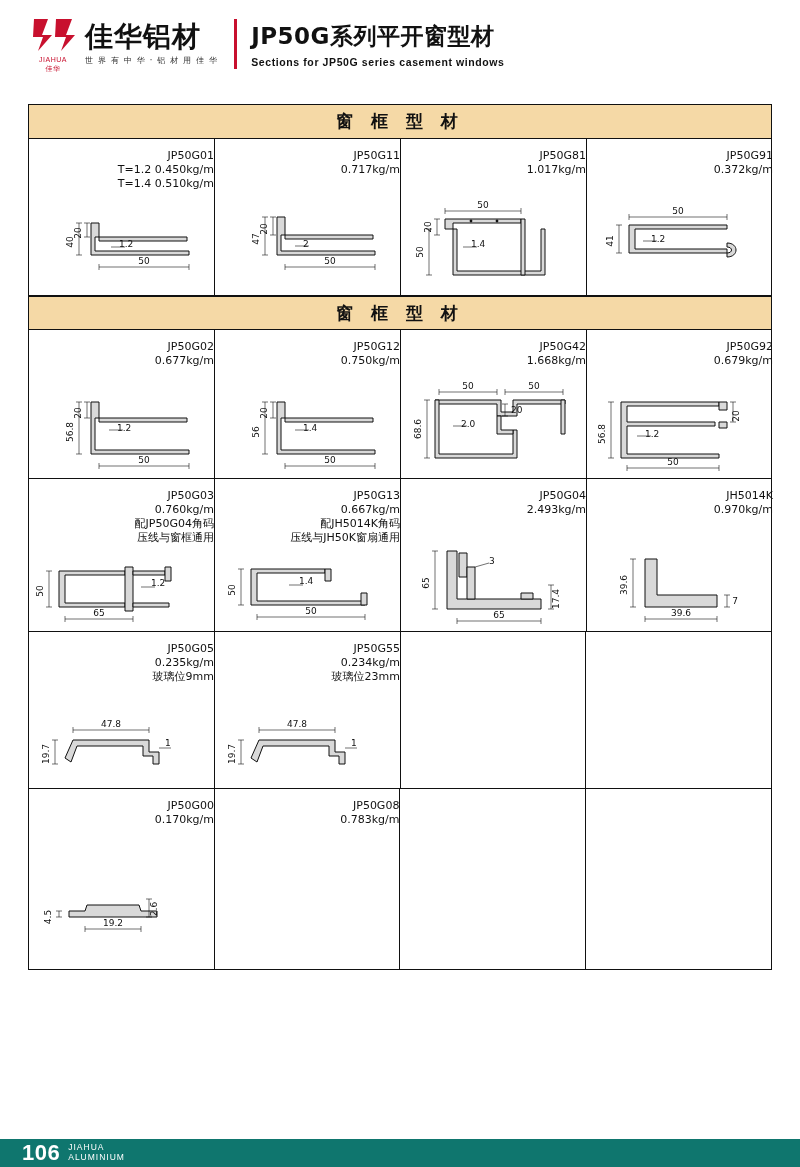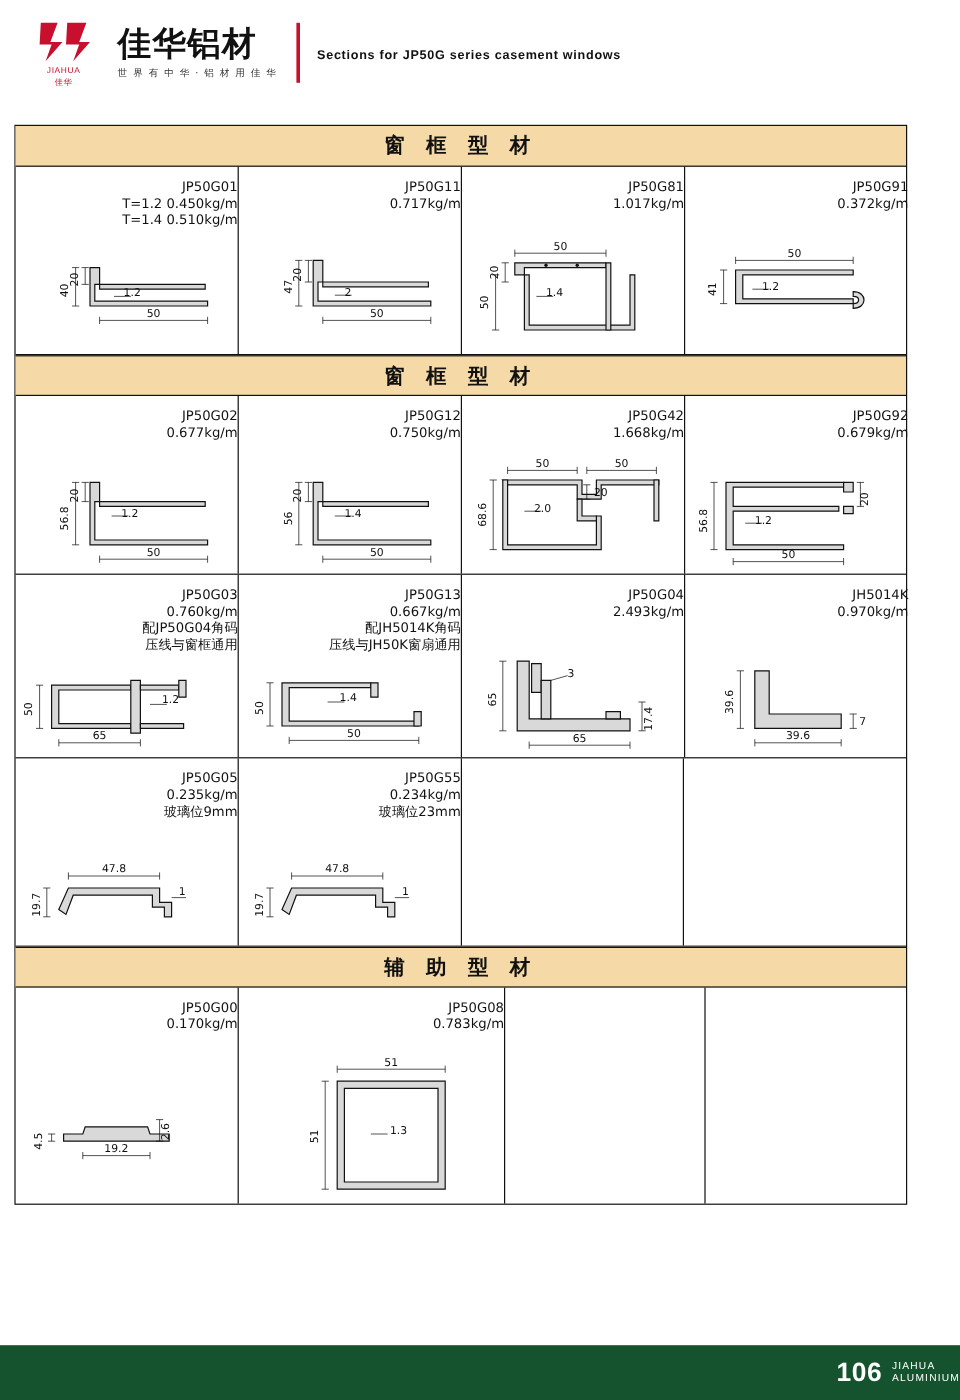--- a/index.html
+++ b/index.html
@@ -35,21 +35,21 @@
     width: 50px; height: 40px;
     position: relative;
   }
   .logo-sub {
     font-size: 7px;
     color: #c8102e;
     letter-spacing: .5px;
     margin-top: 1px;
   }
   .logo-text-wrap {
-    margin-left: 18px;
+    margin-left: 5px;
     display: flex;
     flex-direction: column;
     justify-content: center;
   }
   .logo-cn {
     font-size: 28px;
     font-weight: bold;
     color: #111;
     letter-spacing: 1px;
     line-height: 1.1;
@@ -81,21 +81,21 @@
     color: #111;
     font-weight: bold;
     letter-spacing: .6px;
     margin-top: 4px;
     text-align: right;
   }
 
   
   .table {
     position: absolute;
-    left: 12px; top: 104px;
+    left: 28px; top: 104px;
     width: 744px;
     border: 1px solid #111;
     border-collapse: collapse;
   }
   .band {
     background: #f5d9a6;
     border-bottom: 1px solid #111;
     border-top: 1px solid #111;
     height: 34px;
     display: flex;
@@ -138,25 +138,24 @@
   .draw {
     position: relative;
     width: 186px;
   }
   .draw svg { display: block; }
 
   
   .footer {
     position: absolute;
     left: 0; bottom: 0;
-    width: 800px; height: 46px;
-    background: #14532d;
+    width: 800px; height: 28px;
+    background: #0f766e;
     display: flex;
     align-items: center;
-    justify-content: flex-end;
   }
   .pagenum {
     color: #fff;
     font-size: 22px;
     font-weight: bold;
     margin-left: 22px;
     letter-spacing: .5px;
   }
   .footer-brand {
     margin-left: 8px;
@@ -192,20 +191,21 @@
       </div>
       <div class="logo-sub">JIAHUA</div>
       <div class="logo-sub" style="font-size:7px;color:#c8102e;">佳华</div>
     </div>
     <div class="logo-text-wrap">
       <div class="logo-cn">佳华铝材</div>
       <div class="logo-slogan">世 界 有 中 华 ·  铝 材 用 佳 华</div>
     </div>
     <div class="header-divider"></div>
     <div class="title-wrap">
+      <div class="title-cn">JP50G系列平开窗型材</div>
       <div class="title-en">Sections  for  JP50G  series  casement  windows</div>
     </div>
   </div>
 
   <div class="table">
 
     <div class="band">
       <div class="band-cell full">窗 框 型 材</div>
     </div>
     <div class="row">
@@ -623,23 +623,20 @@
             <text class="dim" x="20" y="46" transform="rotate(-90 20 46)" text-anchor="middle">19.7</text>
             <text class="dim" x="136" y="38" text-anchor="start">1</text>
           </svg>
         </div>
       </div>
 
       <div class="cell"></div>
       <div class="cell"></div>
     </div>
 
-    <div class="band">
-      <div class="band-cell full">辅 助 型 材</div>
-    </div>
     <div class="row" style="border-bottom:none;gap:36px;">
 
       <div class="cell" style="height:180px;">
         <div class="cell-label">JP50G00</div>
         <div class="cell-label">0.170kg/m</div>
         <div class="draw" style="margin-top:50px;">
           <svg width="186" height="70" viewBox="0 0 186 70">
             <g stroke="#111" fill="#d9d9d9" stroke-width="1">
               <path d="M40 34 L56 34 L58 28 L110 28 L112 34 L128 34 L128 40 L40 40 Z"></path>
             </g>
@@ -657,39 +654,20 @@
             <text class="dim" x="128" y="32" transform="rotate(-90 128 32)" text-anchor="middle">2.6</text>
             <text class="dim" x="22" y="40" transform="rotate(-90 22 40)" text-anchor="middle">4.5</text>
             <text class="dim" x="84" y="49" text-anchor="middle">19.2</text>
           </svg>
         </div>
       </div>
 
       <div class="cell" style="height:180px;">
         <div class="cell-label">JP50G08</div>
         <div class="cell-label">0.783kg/m</div>
-        <div class="draw" style="margin-top:14px;">
-          <svg width="186" height="130" viewBox="0 0 186 130">
-            <g stroke="#111" fill="#d9d9d9" stroke-width="1">
-              <path d="M46 26 L136 26 L136 116 L46 116 Z M52 32 L130 32 L130 110 L52 110 Z" fill-rule="evenodd"></path>
-            </g>
-            <g stroke="#111" stroke-width="0.6" fill="none">
-              <line x1="46" y1="16" x2="136" y2="16"></line>
-                <line x1="46" y1="13" x2="46" y2="19"></line>
-                <line x1="136" y1="13" x2="136" y2="19"></line>
-              <line x1="36" y1="26" x2="36" y2="116"></line>
-                <line x1="33" y1="26" x2="39" y2="26"></line>
-                <line x1="33" y1="116" x2="39" y2="116"></line>
-              <line x1="74" y1="70" x2="88" y2="70"></line>
-            </g>
-            <text class="dim" x="91" y="13" text-anchor="middle">51</text>
-            <text class="dim" x="30" y="72" transform="rotate(-90 30 72)" text-anchor="middle">51</text>
-            <text class="dim" x="90" y="70" text-anchor="start">1.3</text>
-          </svg>
-        </div>
       </div>
 
       <div class="cell" style="height:180px;"></div>
       <div class="cell" style="height:180px;"></div>
     </div>
   </div>
 
   <div class="footer">
     <div class="pagenum">106</div>
     <div class="footer-brand">

